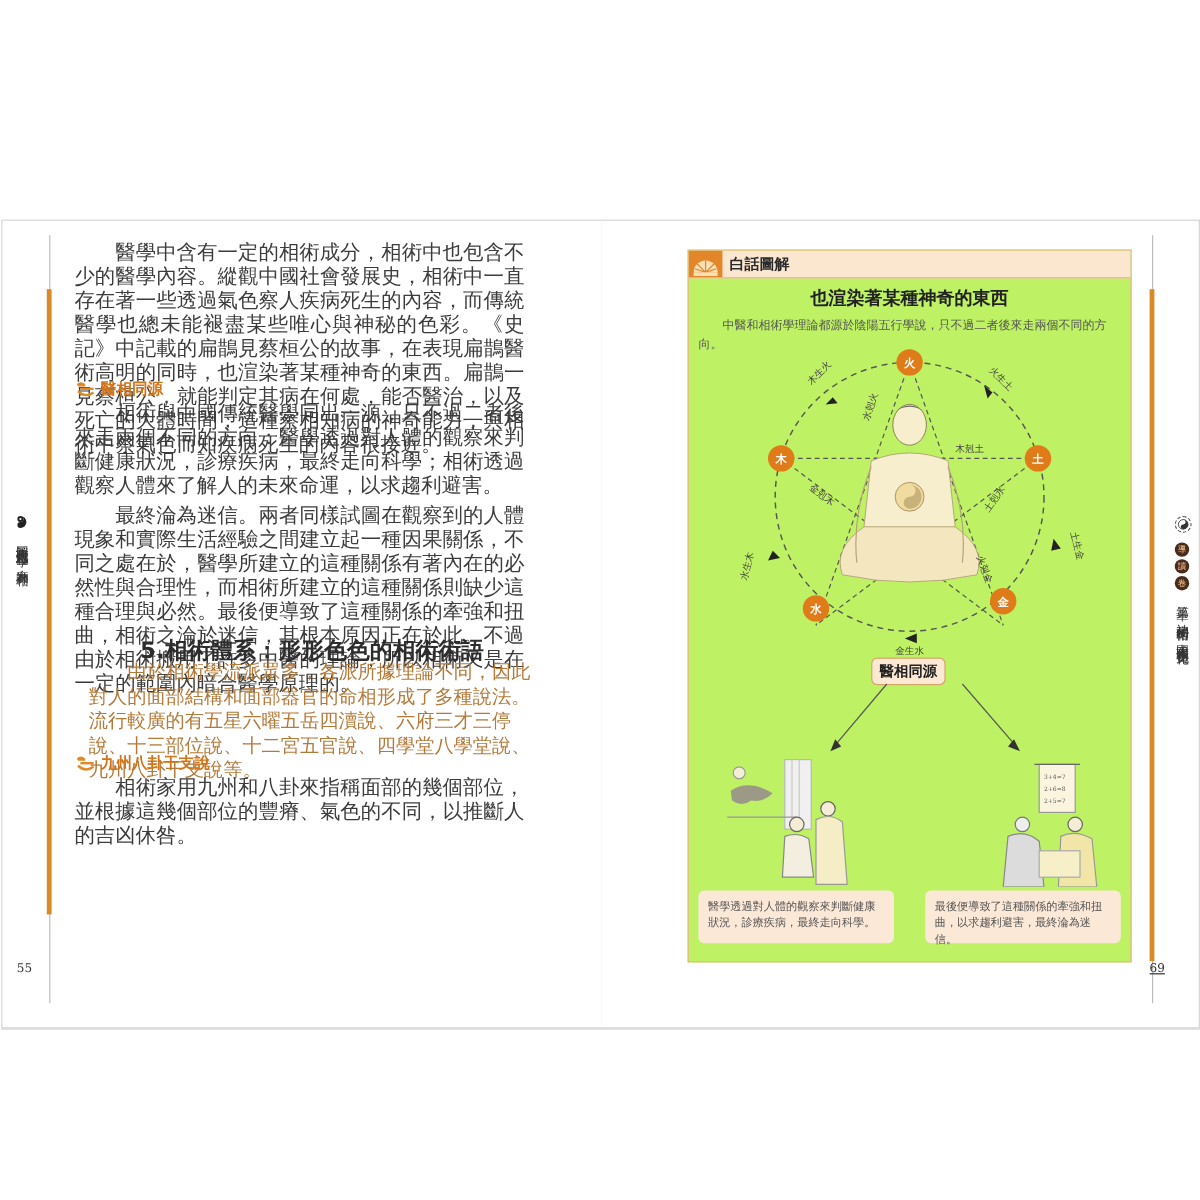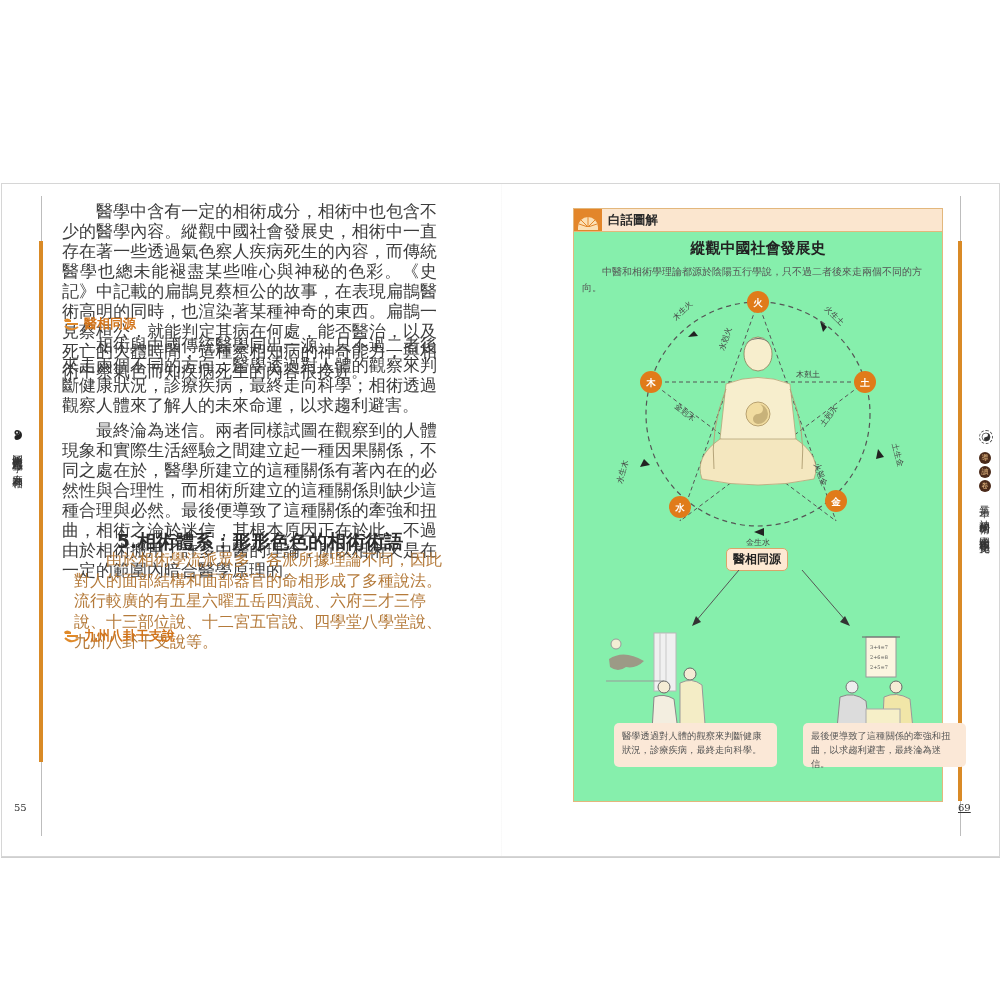--- a/index.html
+++ b/index.html
@@ -19,33 +19,33 @@
   
   .lp { position:absolute; left:62px; width:375px; font-size:17px; line-height:20px; color:#3c3c3c; text-align:justify; }
   .lp p { margin:0; }
   .indent { text-indent:2em; }
   .sec-head { position:absolute; left:62px; display:flex; align-items:center; gap:4px; color:#d2741a; font-family:"DejaVu Sans", sans-serif; font-size:13px; font-weight:bold; }
   .sec-icon { width:18px; height:14px; position:relative; }
   .chapter-title { position:absolute; left:75px; width:370px; text-align:center; font-family:"DejaVu Sans", sans-serif; font-size:19px; font-weight:bold; color:#2c2c2c; }
   .intro-orange { position:absolute; left:74px; width:370px; font-family:"DejaVu Sans", sans-serif; font-size:16px; line-height:20.5px; color:#b47a3a; }
 
   
-  .panel { position:absolute; left:573px; top:208px; width:368px; height:592px; border:1.5px solid #e3b77c; background:#86efac; }
+  .panel { position:absolute; left:573px; top:208px; width:368px; height:592px; border:1.5px solid #e3b77c; background:#bef264; }
   .panel-header { position:absolute; left:0; top:0; width:100%; height:22px; background:#fbe6cf; border-bottom:1.5px solid #e3b77c; display:flex; align-items:center; }
   .panel-logo { width:28px; height:22px; background:#e3862a; position:relative; overflow:hidden; }
   .panel-title { margin-left:6px; font-family:"DejaVu Sans", sans-serif; font-size:12.5px; color:#2a2a2a; font-weight:bold; }
   .diagram-title { position:absolute; left:0; width:100%; top:30px; text-align:center; font-family:"DejaVu Sans", sans-serif; font-weight:bold; font-size:15px; color:#222; }
   .diagram-desc { position:absolute; left:8px; width:352px; top:55px; font-family:"DejaVu Sans", sans-serif; font-size:10px; line-height:16px; color:#555; }
 
   .wx-svg { position:absolute; left:0; top:70px; }
   .node { font-family:"DejaVu Sans", sans-serif; font-size:9.5px; fill:#fff; font-weight:bold; }
   .arclbl { font-family:"DejaVu Serif", serif; font-size:8px; fill:#444; }
 
   .center-tag { position:absolute; left:152px; top:339px; padding:2px 6px; background:#fde9d3; border:1.5px solid #d9a56a; border-radius:5px; font-family:"DejaVu Sans", sans-serif; font-weight:bold; font-size:12px; color:#222; }
-  .caption-box { position:absolute; top:514px; width:163px; height:44px; background:#fbe8d7; border-radius:5px; font-family:Liberation Sans, sans-serif; font-size:9.3px; line-height:14px; color:#555; padding:6px 8px; box-sizing:border-box;margin-left:32px; }
+  .caption-box { position:absolute; top:533px; width:163px; height:44px; background:#fbe8d7; border-radius:5px; font-family:Liberation Sans, sans-serif; font-size:9.3px; line-height:14px; color:#555; padding:6px 8px; box-sizing:border-box; }
 </style>
 </head>
 <body>
 
 <div class="spread">
   <div class="gutter"></div>
 
   <div class="stripe-line" style="left:39px; top:12px; height:640px;"></div>
   <div class="stripe-bar" style="left:37px; top:57px; height:521px;"></div>
   <svg class="yin-yang" style="left:9px; top:245px;" viewBox="0 0 12 12">
@@ -89,20 +89,21 @@
 
 <div class="sec-head" style="top:627px;font-family:Liberation Mono, monospace;">
   <svg class="sec-icon" viewBox="0 0 18 14">
     <path d="M2 3 Q5 0 9 3 L9 5 L3 5 Z" fill="#e08a2a"></path>
     <rect x="5" y="6" width="11" height="2" fill="#e08a2a"></rect>
     <path d="M3 9 Q9 15 16 10" stroke="#e08a2a" stroke-width="2" fill="none"></path>
   </svg>
   <span>九州八卦干支說</span>
 </div>
 <div class="lp" style="top:647px;">
+  <p class="indent">相術家用九州和八卦來指稱面部的幾個部位，並根據這幾個部位的豐瘠、氣色的不同，以推斷人的吉凶休咎。</p>
 </div>
 
 <div class="panel">
   <div class="panel-header">
     <div class="panel-logo">
       <svg width="28" height="22" viewBox="0 0 28 22">
         <rect width="28" height="22" fill="#e3862a"></rect>
         <path d="M4 18 A10 10 0 0 1 24 18 Z" fill="#fbe0b5"></path>
         <g stroke="#e3862a" stroke-width="1">
           <line x1="14" y1="18" x2="14" y2="8"></line>
@@ -110,21 +111,21 @@
             <line x1="14" y1="18" x2="21" y2="11"></line>
           <line x1="14" y1="18" x2="5" y2="15"></line>
             <line x1="14" y1="18" x2="23" y2="15"></line>
         </g>
         <rect x="4" y="18" width="20" height="3" fill="#fbe0b5"></rect>
       </svg>
     </div>
     <span class="panel-title">白話圖解</span>
   </div>
 
-  <div class="diagram-title">縱觀中國社會發展史</div>
+  <div class="diagram-title">也渲染著某種神奇的東西</div>
   <div class="diagram-desc" style="text-indent:2em;">中醫和相術學理論都源於陰陽五行學說，只不過二者後來走兩個不同的方向。</div>
 
   <svg class="wx-svg" width="368" height="270" viewBox="0 0 368 270">
 
     <circle cx="184" cy="135" r="112" fill="none" stroke="#555" stroke-width="1.2" stroke-dasharray="5,4"></circle>
 
     <g stroke="#555" stroke-width="1" stroke-dasharray="4,3" fill="none">
       <line x1="184" y1="23" x2="106" y2="242"></line>
       <line x1="184" y1="23" x2="262" y2="242"></line>
       <line x1="77" y1="103" x2="291" y2="103"></line>

